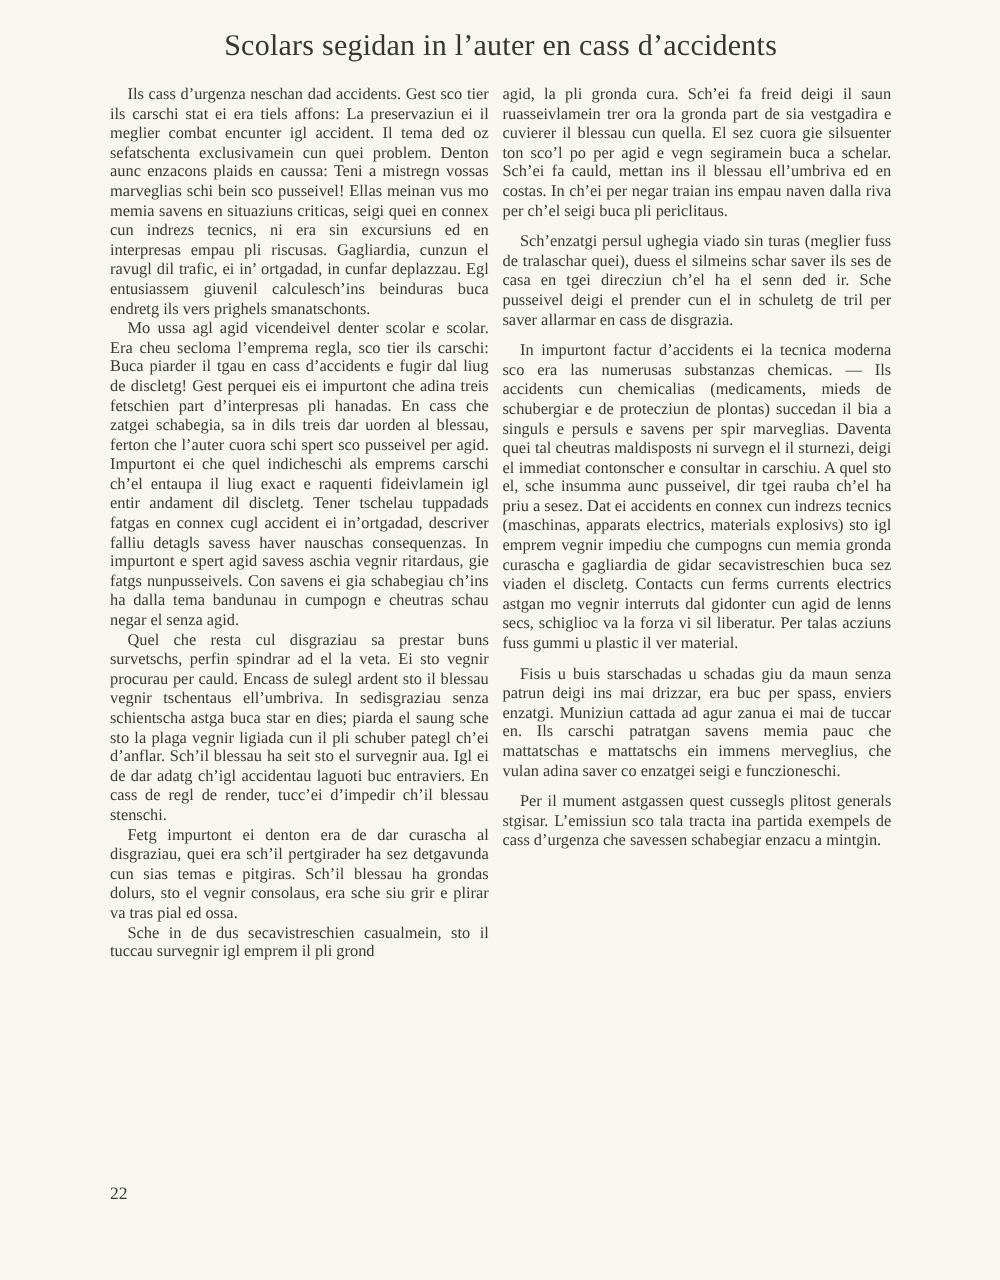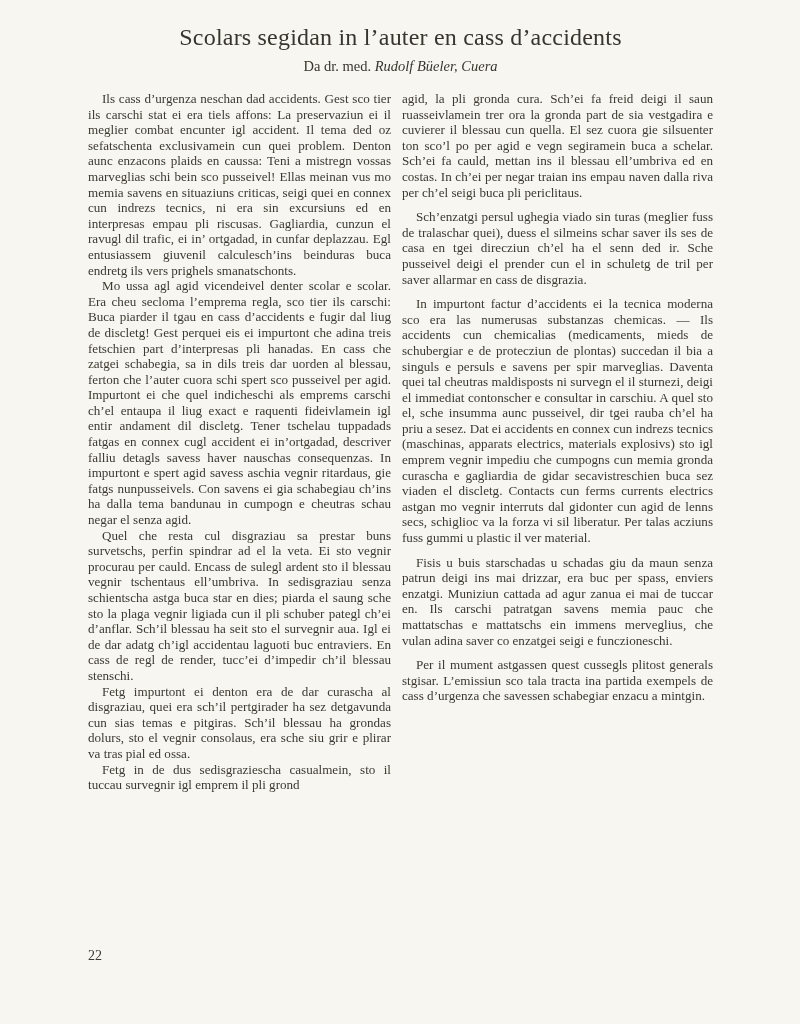--- a/index.html
+++ b/index.html
@@ -72,32 +72,29 @@
     color: #3c3933;
   }
 </style>
 </head>
 <body>
 
 <div class="page">
 
   <h1 class="page-title">Scolars segidan in l’auter en cass d’accidents</h1>
 
-  <div class="byline">
-    <span class="byline-prefix">Da dr. med. </span><span class="byline-name">Rudolf Büeler, Cuera</span>
-  </div>
 
   <div class="columns">
 
     <div class="col col-left">
       <p>Ils cass d’urgenza neschan dad accidents. Gest sco tier ils carschi stat ei era tiels affons: La preservaziun ei il meglier combat encunter igl accident. Il tema ded oz sefatschenta exclusivamein cun quei problem. Denton aunc enzacons plaids en caussa: Teni a mistregn vossas marveglias schi bein sco pusseivel! Ellas meinan vus mo memia savens en situaziuns criticas, seigi quei en connex cun indrezs tecnics, ni era sin excursiuns ed en interpresas empau pli riscusas. Gagliardia, cunzun el ravugl dil trafic, ei in’ ortgadad, in cunfar deplazzau. Egl entusiassem giuvenil calculesch’ins beinduras buca endretg ils vers prighels smanatschonts.</p>
       <p>Mo ussa agl agid vicendeivel denter scolar e scolar. Era cheu secloma l’emprema regla, sco tier ils carschi: Buca piarder il tgau en cass d’accidents e fugir dal liug de discletg! Gest perquei eis ei impurtont che adina treis fetschien part d’interpresas pli hanadas. En cass che zatgei schabegia, sa in dils treis dar uorden al blessau, ferton che l’auter cuora schi spert sco pusseivel per agid. Impurtont ei che quel indicheschi als emprems carschi ch’el entaupa il liug exact e raquenti fideivlamein igl entir andament dil discletg. Tener tschelau tuppadads fatgas en connex cugl accident ei in’ortgadad, descriver falliu detagls savess haver nauschas consequenzas. In impurtont e spert agid savess aschia vegnir ritardaus, gie fatgs nunpusseivels. Con savens ei gia schabegiau ch’ins ha dalla tema bandunau in cumpogn e cheutras schau negar el senza agid.</p>
       <p>Quel che resta cul disgraziau sa prestar buns survetschs, perfin spindrar ad el la veta. Ei sto vegnir procurau per cauld. Encass de sulegl ardent sto il blessau vegnir tschentaus ell’umbriva. In sedisgraziau senza schientscha astga buca star en dies; piarda el saung sche sto la plaga vegnir ligiada cun il pli schuber pategl ch’ei d’anflar. Sch’il blessau ha seit sto el survegnir aua. Igl ei de dar adatg ch’igl accidentau laguoti buc entraviers. En cass de regl de render, tucc’ei d’impedir ch’il blessau stenschi.</p>
       <p>Fetg impurtont ei denton era de dar curascha al disgraziau, quei era sch’il pertgirader ha sez detgavunda cun sias temas e pitgiras. Sch’il blessau ha grondas dolurs, sto el vegnir consolaus, era sche siu grir e plirar va tras pial ed ossa.</p>
-      <p>Fetg in de dus sedisgraziescha casualmein, sto il tuccau survegnir igl emprem il pli grond</p>
+      <p>Sche in de dus secavistreschien casualmein, sto il tuccau survegnir igl emprem il pli grond</p>
     </div>
 
     <div class="col col-right">
       <p class="no-indent">agid, la pli gronda cura. Sch’ei fa freid deigi il saun ruasseivlamein trer ora la gronda part de sia vestgadira e cuvierer il blessau cun quella. El sez cuora gie silsuenter ton sco’l po per agid e vegn segiramein buca a schelar. Sch’ei fa cauld, mettan ins il blessau ell’umbriva ed en costas. In ch’ei per negar traian ins empau naven dalla riva per ch’el seigi buca pli periclitaus.</p>
       <p>Sch’enzatgi persul ughegia viado sin turas (meglier fuss de tralaschar quei), duess el silmeins schar saver ils ses de casa en tgei direcziun ch’el ha el senn ded ir. Sche pusseivel deigi el prender cun el in schuletg de tril per saver allarmar en cass de disgrazia.</p>
       <p>In impurtont factur d’accidents ei la tecnica moderna sco era las numerusas substanzas chemicas. — Ils accidents cun chemicalias (medicaments, mieds de schubergiar e de protecziun de plontas) succedan il bia a singuls e persuls e savens per spir marveglias. Daventa quei tal cheutras maldisposts ni survegn el il sturnezi, deigi el immediat contonscher e consultar in carschiu. A quel sto el, sche insumma aunc pusseivel, dir tgei rauba ch’el ha priu a sesez. Dat ei accidents en connex cun indrezs tecnics (maschinas, apparats electrics, materials explosivs) sto igl emprem vegnir impediu che cumpogns cun memia gronda curascha e gagliardia de gidar secavistreschien buca sez viaden el discletg. Contacts cun ferms currents electrics astgan mo vegnir interruts dal gidonter cun agid de lenns secs, schiglioc va la forza vi sil liberatur. Per talas acziuns fuss gummi u plastic il ver material.</p>
       <p>Fisis u buis starschadas u schadas giu da maun senza patrun deigi ins mai drizzar, era buc per spass, enviers enzatgi. Muniziun cattada ad agur zanua ei mai de tuccar en. Ils carschi patratgan savens memia pauc che mattatschas e mattatschs ein immens merveglius, che vulan adina saver co enzatgei seigi e funczioneschi.</p>
       <p>Per il mument astgassen quest cussegls plitost generals stgisar. L’emissiun sco tala tracta ina partida exempels de cass d’urgenza che savessen schabegiar enzacu a mintgin.</p>
     </div>
 

